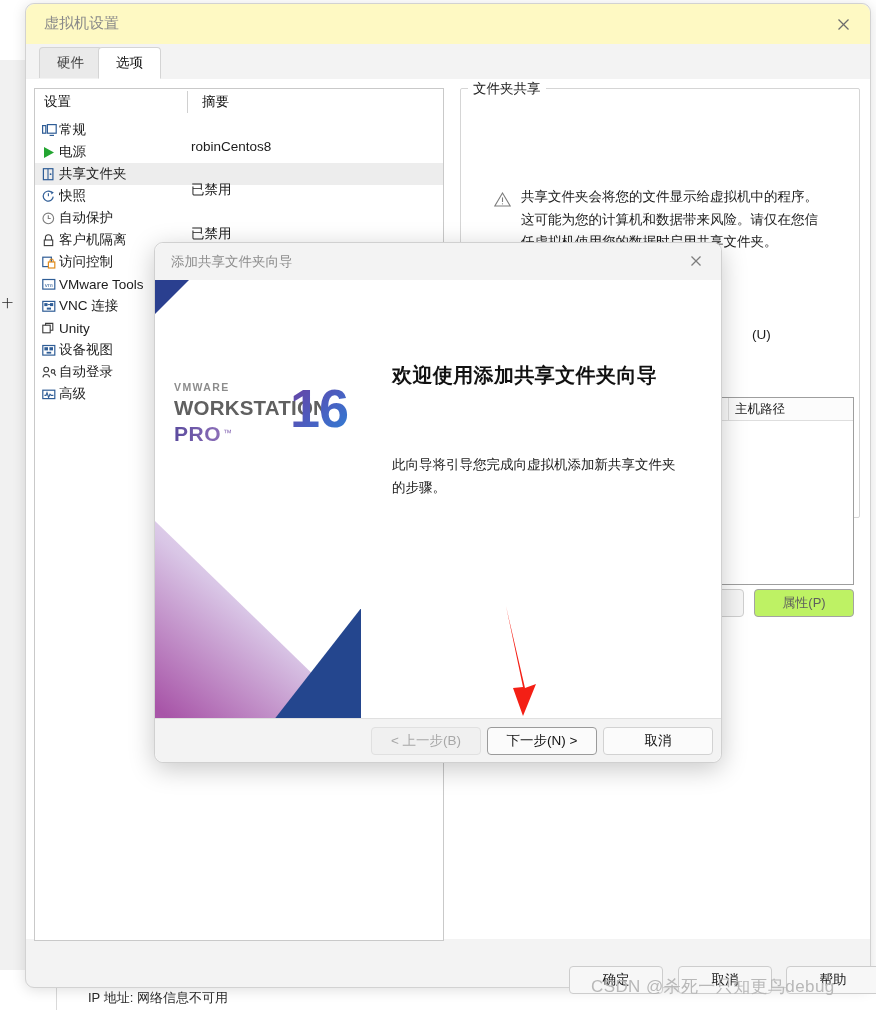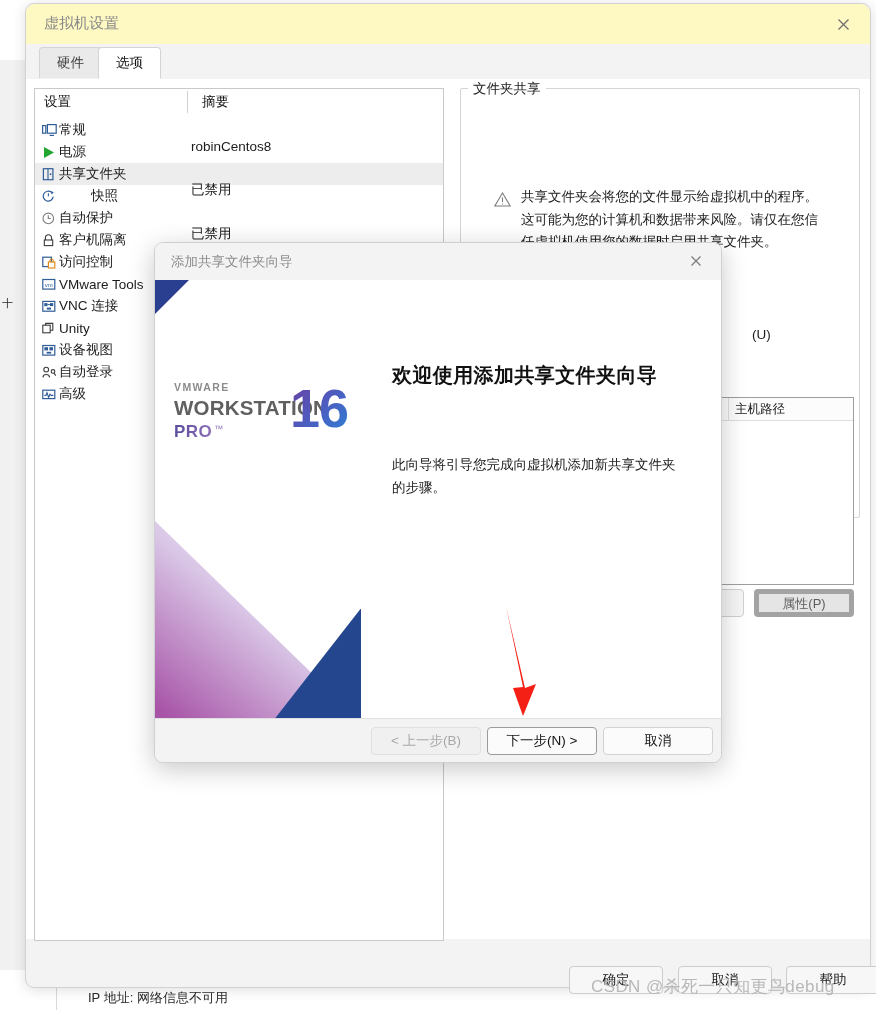--- a/index.html
+++ b/index.html
@@ -280,22 +280,22 @@
     display: flex; align-items: center;
     box-sizing: border-box;
   }
   #folders-list-header .fcol-name { width: 232px; border-right: 1px solid #dedede; }
   #folders-list-header .fcol-host { flex: 1; }
 
   #btn-properties {
     position: absolute;
     left: 728px; top: 510px;
     width: 100px; height: 28px;
-    background: #e5e5e5;
-    border: 5px solid #a3a3a3;
+    background: #bef264;
+    border: 1px solid #a3a3a3;
     border-radius: 4px;
     font-size: 13px;
     color: #5e5e5e;
     cursor: pointer;
   }
   #btn-add, #btn-remove {
     position: absolute;
     top: 510px;
     width: 100px; height: 28px;
     background: #f5f5f5;
@@ -425,21 +425,21 @@
     color: #606060;
     font-weight: bold;
     margin-top: 3px;
   }
   #logo-pro-row {
     display: flex;
     align-items: flex-end;
     margin-top: 2px;
   }
   #logo-pro {
-    font-size: 17px;
+    font-size: 21px;
     font-weight: bold;
     background: linear-gradient(90deg, #5b4b9e 0%, #8c6fb8 100%);
     -webkit-background-clip: text;
     background-clip: text;
     color: transparent;
     letter-spacing: 0.5px;
   }
   #logo-tm {
     font-size: 9px;
     color: #8c6fb8;
@@ -607,21 +607,21 @@
           <svg width="13" height="13" viewBox="0 0 13 13">
             <rect x="1.4" y="0.7" width="9.5" height="11" fill="none" stroke="#2f5d96" stroke-width="1.2"></rect>
             <path d="M6 0.9 L6 11.6" stroke="#2f5d96" stroke-width="1.1"></path>
             <circle cx="8.6" cy="6.2" r="0.9" fill="#2f5d96"></circle>
           </svg>
         </div>
         <div class="srow-label">共享文件夹</div>
         <div class="srow-summary">已禁用</div>
       </div>
 
-      <div class="setting-row" style="top:96px;gap:32px;">
+      <div class="setting-row" style="top:96px;">
         <div class="srow-icon">
           <svg width="14" height="13" viewBox="0 0 14 13">
             <path d="M9.5 2.4 A5 5 0 1 0 11.2 6.6" fill="none" stroke="#2f5d96" stroke-width="1.2"></path>
             <path d="M6.4 6.3 L6.4 3.3" stroke="#2f5d96" stroke-width="1.1"></path>
             <path d="M9 1 L11.8 2.6 L9.4 4.4 Z" fill="#2f5d96"></path>
           </svg>
         </div>
         <div class="srow-label">快照</div>
         <div class="srow-summary"></div>
       </div>

